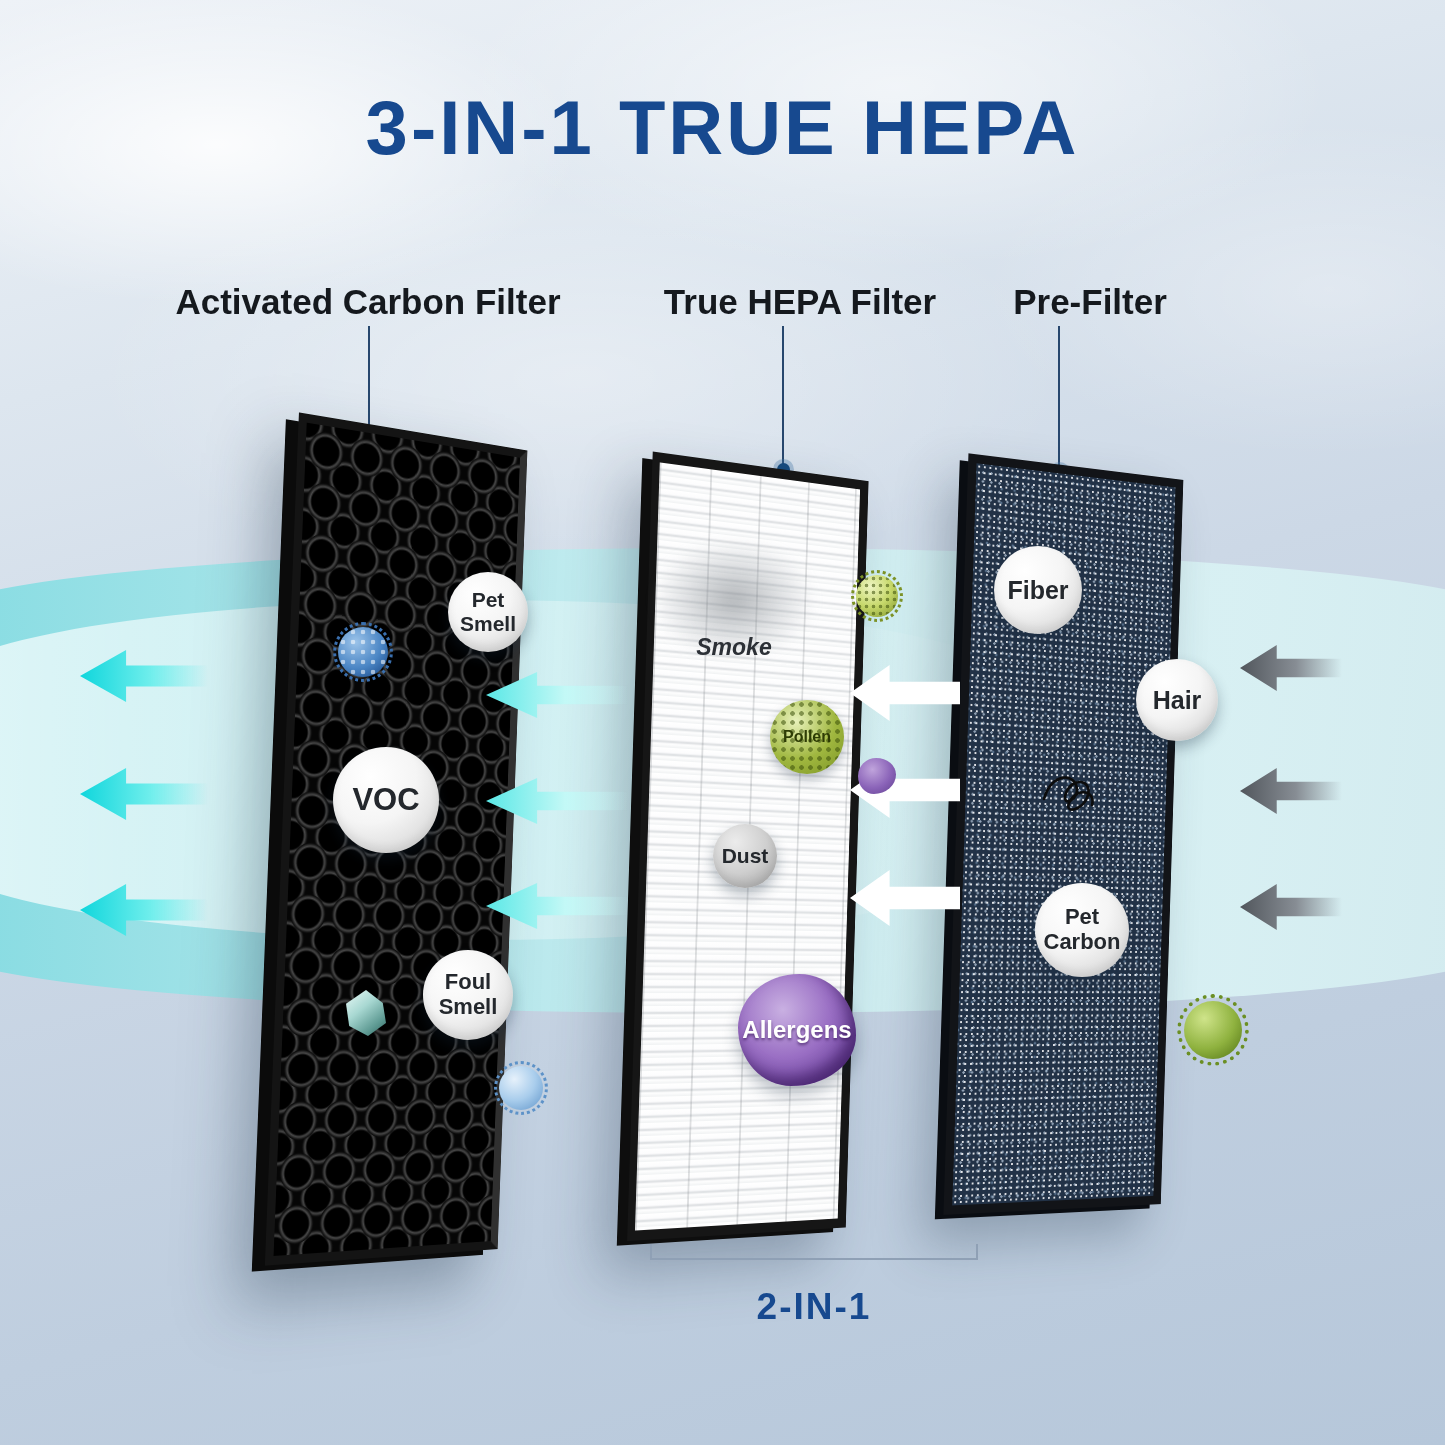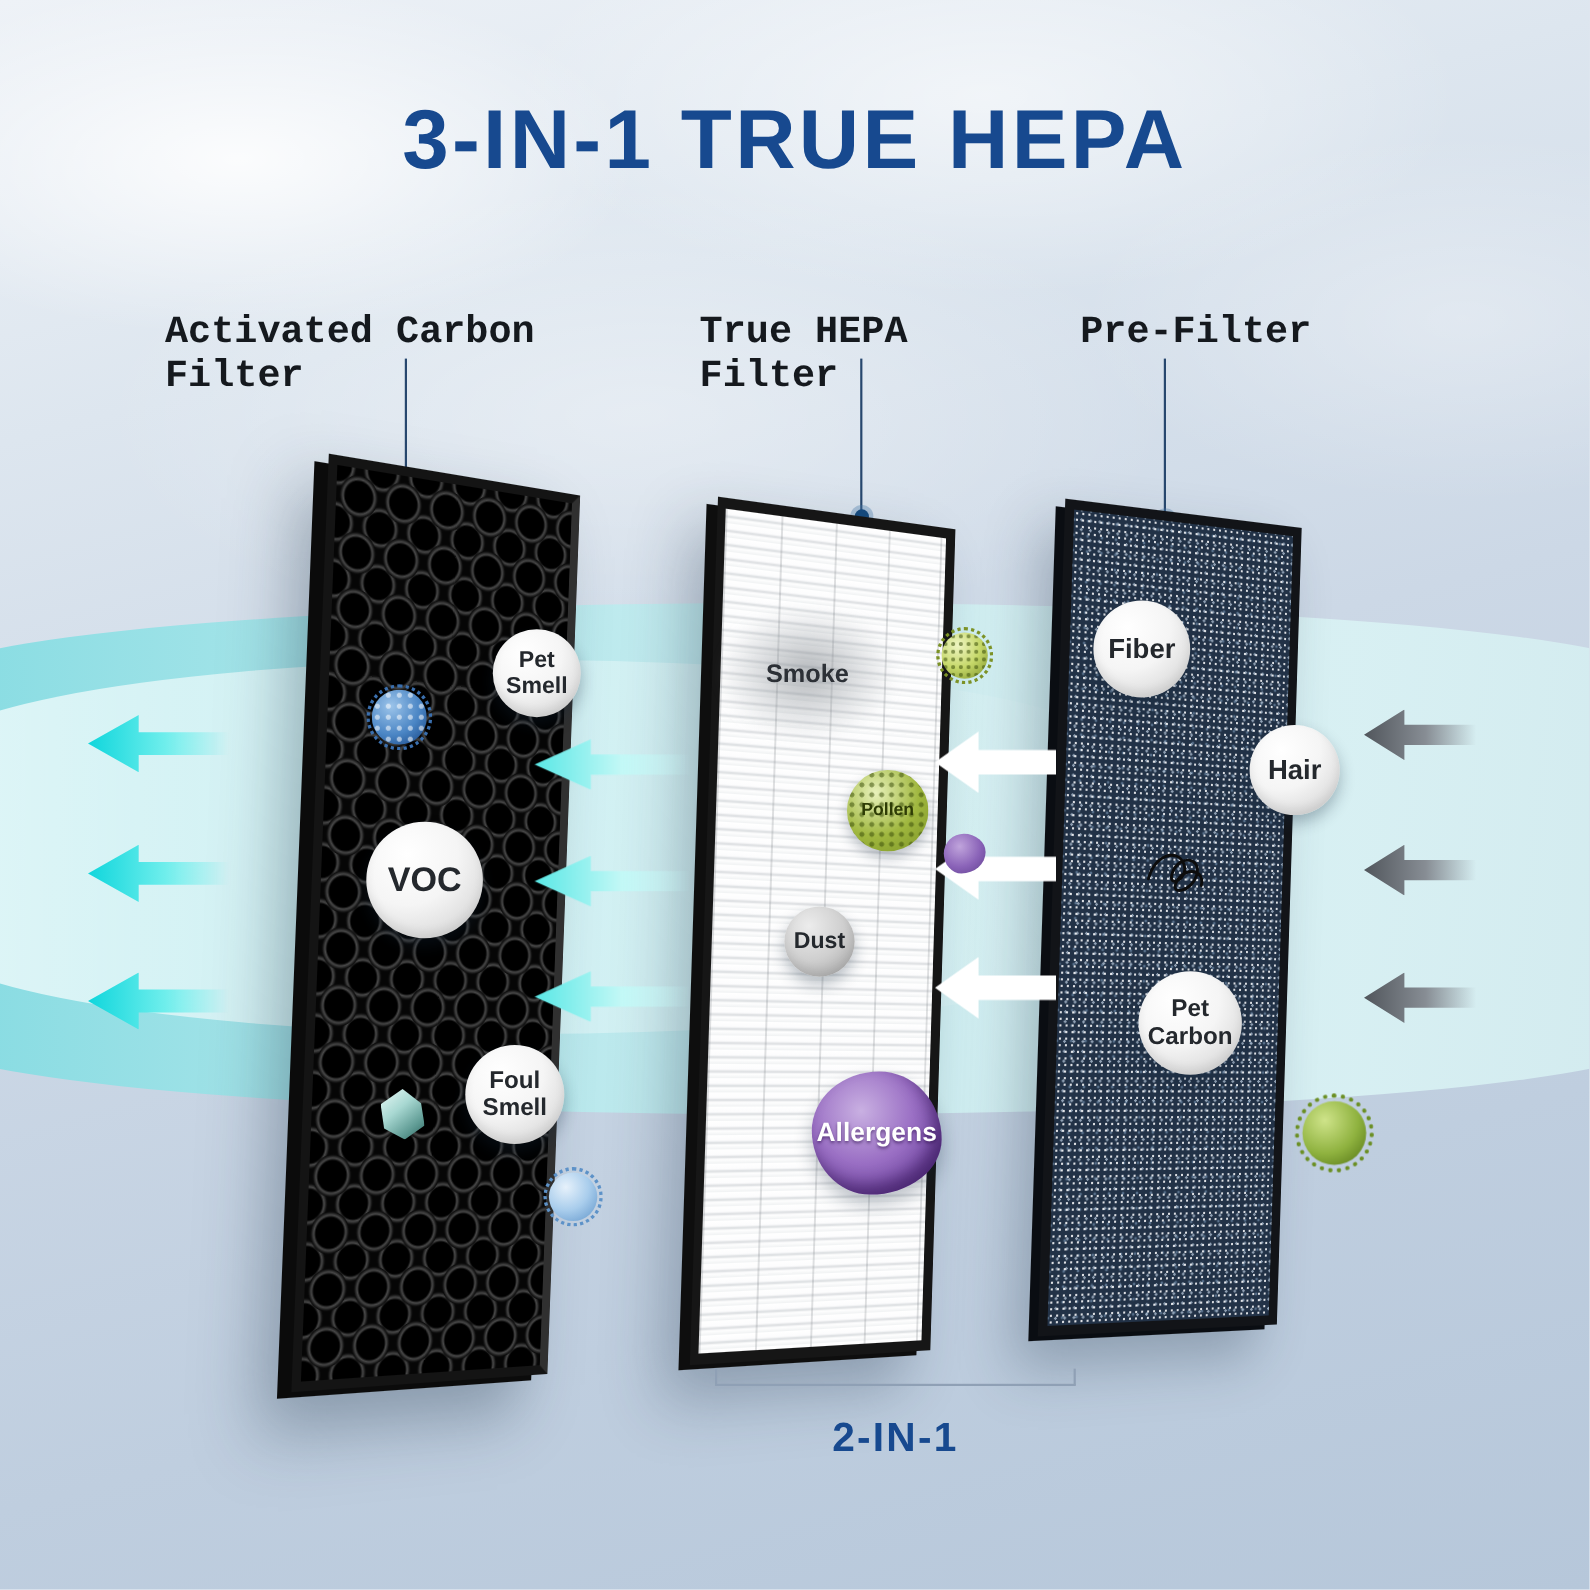--- a/index.html
+++ b/index.html
@@ -20,21 +20,21 @@
     background:linear-gradient(90deg,#7edbe1 0%,#9fe4e8 20%,#bfecef 42%,#d2f0f2 62%,#d9f2f4 82%,#d4edf0 100%);
     border-radius:50% / 70px;opacity:.92;
   }
   .air-band-glow{
     position:absolute;left:-70px;right:420px;top:600px;height:340px;
     background:linear-gradient(90deg,rgba(255,255,255,.75),rgba(255,255,255,0));
     border-radius:50% / 90px;
   }
   .title{position:absolute;top:84px;left:0;width:100%;margin:0;text-align:center;
     font-size:76px;font-weight:800;letter-spacing:3px;color:var(--title,#17498f);}
-  .filter-label{position:absolute;font-size:35px;font-weight:700;color:var(--label,#15191e);text-align:left;font-family:Liberation Mono, monospace;}
+  .filter-label{position:absolute;font-size:35px;font-weight:700;color:var(--label,#15191e);text-align:center;}
   .lbl-carbon{left:150px;top:282px;width:436px;}
   .lbl-hepa{left:636px;top:282px;width:328px;}
   .lbl-pre{left:982px;top:282px;width:216px;}
   .leader{position:absolute;width:2px;background:#27476e;}
   .leader-carbon{left:368px;top:326px;height:106px;}
   .leader-hepa{left:782px;top:326px;height:139px;}
   .leader-pre{left:1058px;top:326px;height:141px;}
   .dot{position:absolute;width:13px;height:13px;border-radius:50%;background:var(--accent-dot,#144a7e);
     box-shadow:0 0 0 4px rgba(70,120,170,.35);}
   .dot-carbon{left:363px;top:430px;}
@@ -102,21 +102,21 @@
     box-shadow:0 7px 14px rgba(20,40,60,.30), inset 0 -5px 9px rgba(0,0,0,.08);}
   .b-pet-odor{left:448px;top:572px;width:80px;height:80px;font-size:21px;}
   .b-voc{left:333px;top:747px;width:106px;height:106px;font-size:31px;}
   .b-foul{left:423px;top:950px;width:90px;height:90px;font-size:22px;}
   .b-dust{left:713px;top:824px;width:64px;height:64px;font-size:21px;
     background:radial-gradient(circle at 35% 28%,#ececec 0%,#cfcfcf 50%,#9f9f9f 100%);}
   .b-fiber{left:994px;top:546px;width:88px;height:88px;font-size:25px;}
   .b-hair{left:1136px;top:659px;width:82px;height:82px;font-size:25px;}
   .b-dander{left:1035px;top:883px;width:94px;height:94px;font-size:22px;}
 
-  .smoke{position:absolute;left:652px;top:551px;width:164px;height:122px;display:flex;align-items:center;justify-content:center;}
+  .smoke{position:absolute;left:652px;top:539px;width:164px;height:122px;display:flex;align-items:flex-end;justify-content:center;font-style:italic;}
   .smoke::before{content:"";position:absolute;inset:0;border-radius:50%;
     background:radial-gradient(closest-side,rgba(120,126,132,.55),rgba(150,156,162,.28) 58%,rgba(160,165,170,0) 100%);
     filter:blur(6px);}
   .smoke-label{position:relative;font-size:23px;font-weight:700;color:#2c3036;}
 
   .pollen-ball{position:absolute;left:770px;top:700px;width:74px;height:74px;border-radius:50%;
     display:flex;align-items:center;justify-content:center;font-size:16px;font-weight:700;color:#2e3c05;
     background-color:#9cb23a;
     background-image:radial-gradient(rgba(60,80,10,.55) 2px,rgba(0,0,0,0) 2.6px),
       radial-gradient(circle at 35% 28%,rgba(240,248,200,.9),rgba(165,190,70,.4) 55%,rgba(120,145,35,.9) 100%);

